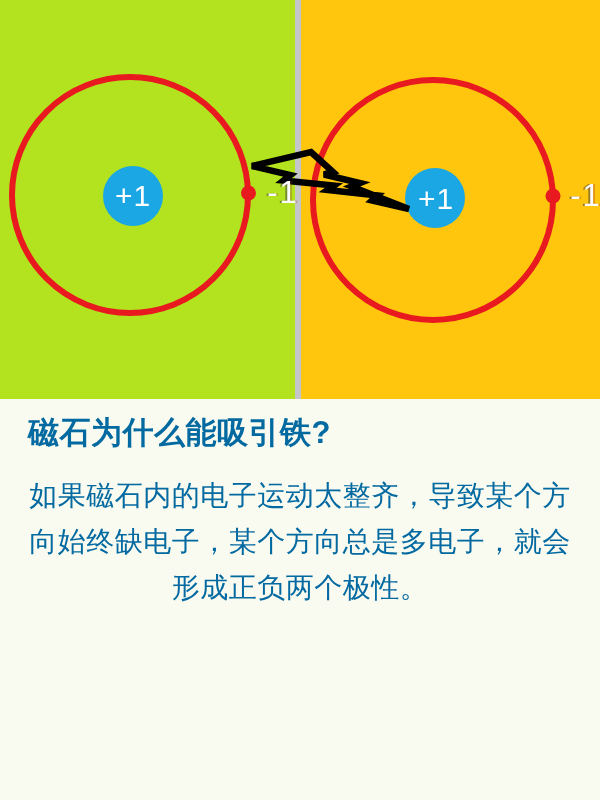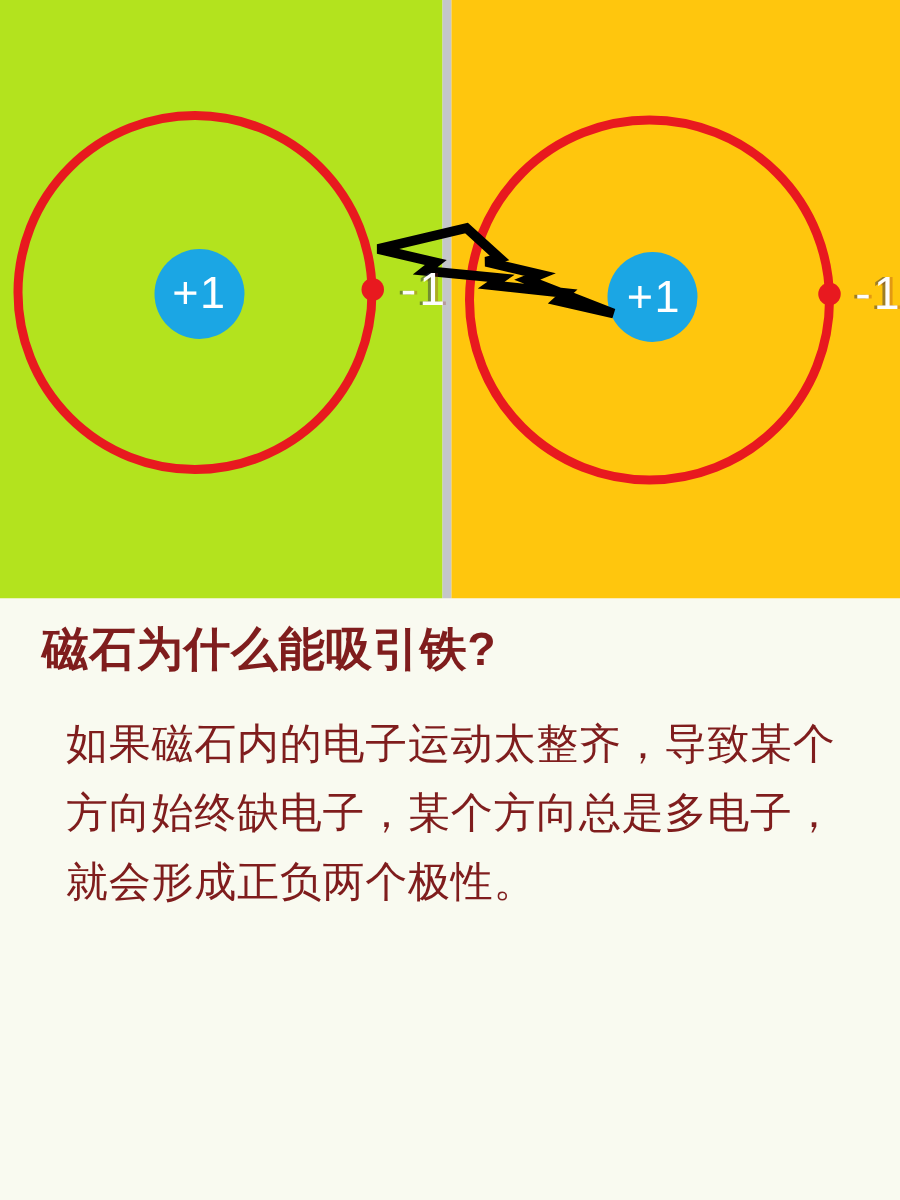--- a/index.html
+++ b/index.html
@@ -61,36 +61,37 @@
   .electron-label-right { left: 561px; top: 175px; }
 
   
   .article {
     position: absolute;
     left: 0; top: 399px;
     width: 600px; height: 401px;
     background: #f9faf0;
     box-sizing: border-box;
     padding: 15px 28px 0 28px;
-    color: #7f1d1d;
+    color: #0369a1;
   }
   .article h1 {
     margin: 0 0 22px 0;
     font-size: 31px;
     line-height: 1.2;
     font-weight: bold;
     letter-spacing: 0.5px;
   }
   .article p {
-    margin: 0 0 7px 16px;
+    margin: 0 0 7px 0;
     font-size: 28px;
     line-height: 46px;
     letter-spacing: 0.5px;
     word-break: break-all;
     overflow-wrap: break-word;
+    text-align: center;
   }
 </style>
 </head>
 <body>
 
 <div class="canvas">
 
   <div class="diagram">
     <div class="panel panel-left"></div>
     <div class="panel-divider"></div>

